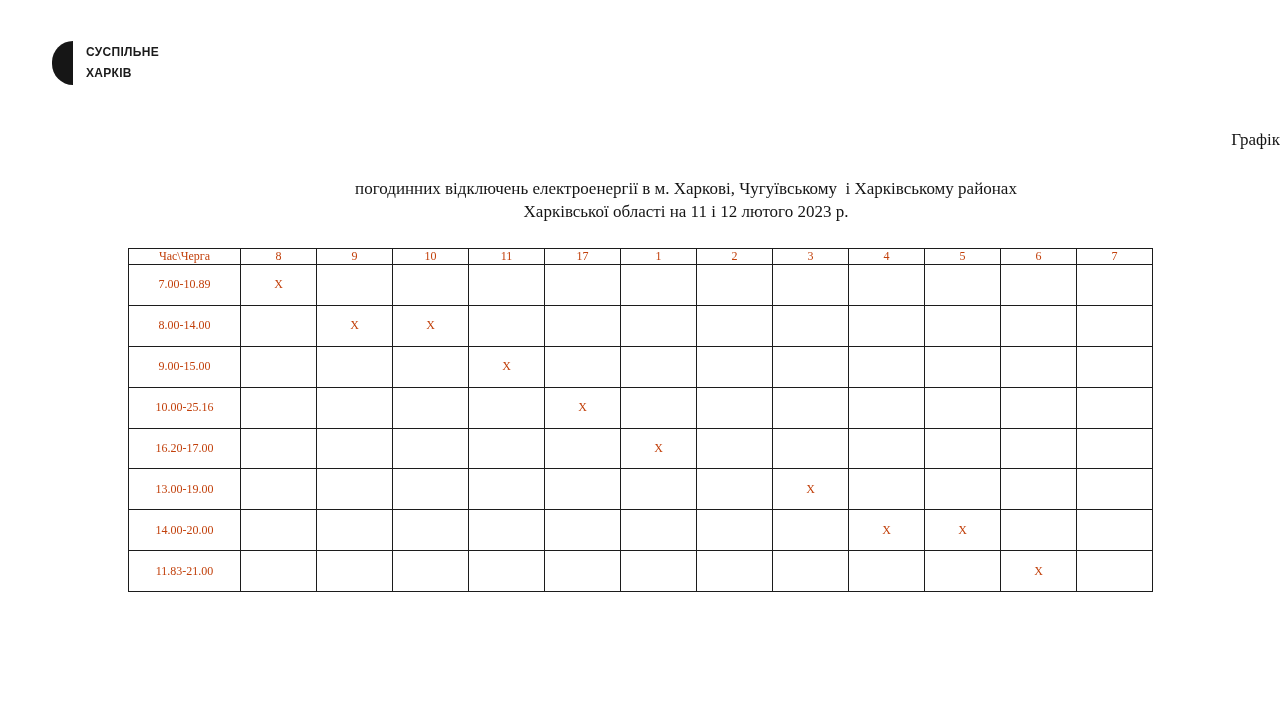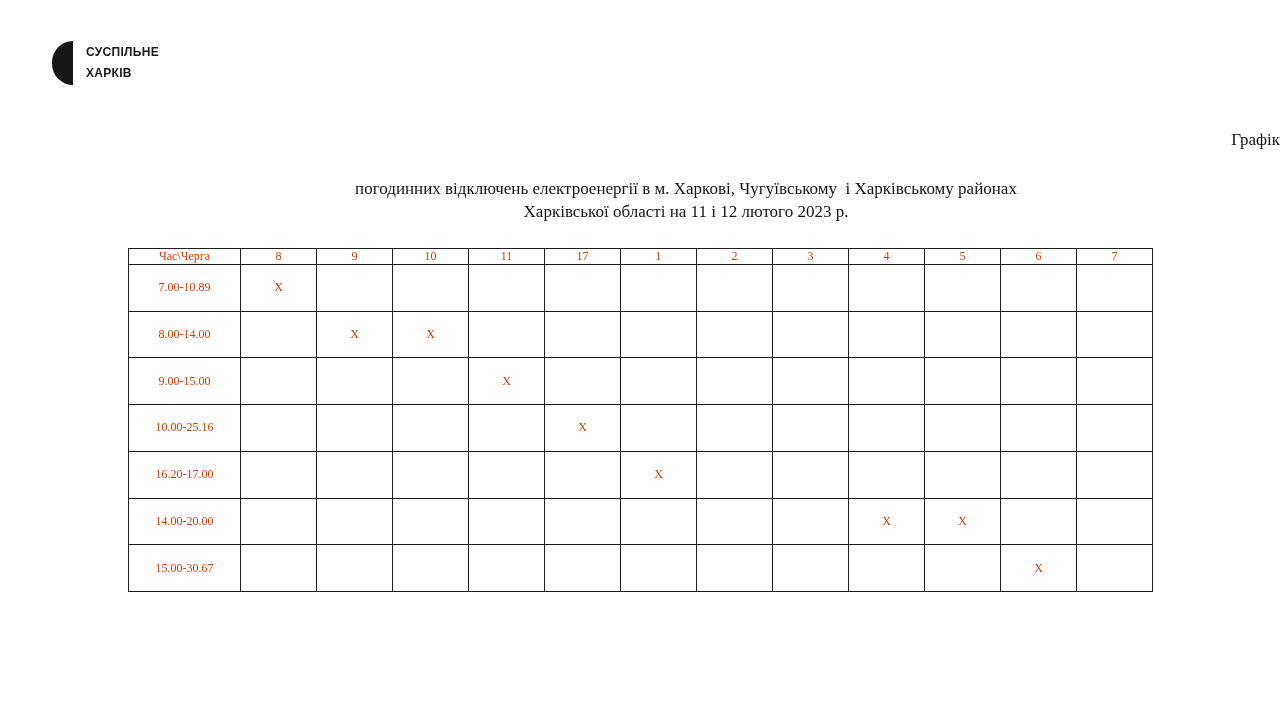--- a/index.html
+++ b/index.html
@@ -210,36 +210,51 @@
         <td></td>
         <td>X</td>
         <td></td>
         <td></td>
         <td></td>
         <td></td>
         <td></td>
         <td></td>
       </tr>
       <tr>
+        <td>13.00-19.00</td>
+        <td></td>
+        <td></td>
+        <td></td>
+        <td></td>
+        <td></td>
+        <td></td>
+        <td></td>
+        <td>X</td>
+        <td></td>
+        <td></td>
+        <td></td>
+        <td></td>
+      </tr>
+      <tr>
         <td>14.00-20.00</td>
         <td></td>
         <td></td>
         <td></td>
         <td></td>
         <td></td>
         <td></td>
         <td></td>
         <td></td>
         <td>X</td>
         <td>X</td>
         <td></td>
         <td></td>
       </tr>
       <tr>
-        <td>15.00-30.67</td>
+        <td>11.83-21.00</td>
         <td></td>
         <td></td>
         <td></td>
         <td></td>
         <td></td>
         <td></td>
         <td></td>
         <td></td>
         <td></td>
         <td></td>

